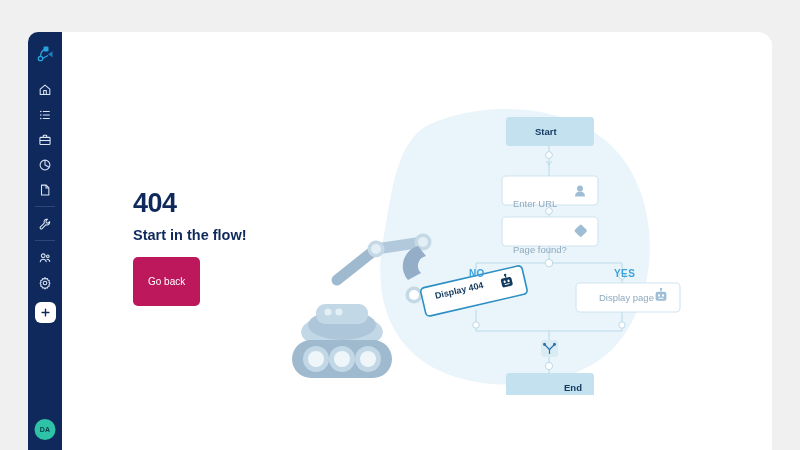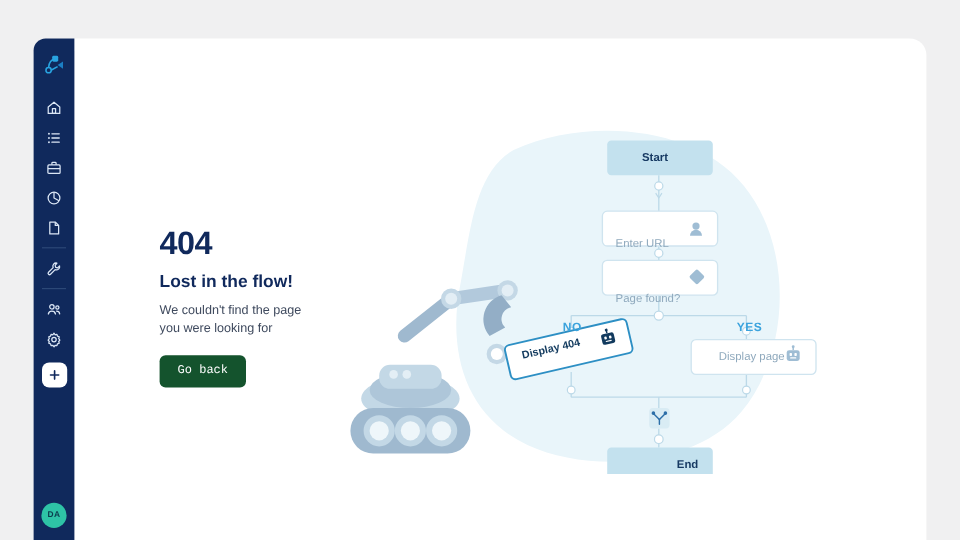--- a/index.html
+++ b/index.html
@@ -87,27 +87,27 @@
   }
   .hero p {
     margin-top: 9px;
     font-size: 10.5px; line-height: 1.45;
     color: #3f4a5e;
     width: 122px;
   }
   .go-back {
     margin-top: 14px;
     display: inline-block;
-    background: #14532d;
+    background: #be185d;
     color: #ffffff;
     font-size: 10px;
-    padding: 8px 15px;
+    padding: 19px 15px;
     border: none; border-radius: 5px;
     cursor: pointer;
-    font-family: Liberation Mono, monospace;
+    font-family: Liberation Sans, sans-serif;
   }
 
   
   .illus {
     position: absolute;
     left: 280px; top: 95px;
     width: 420px; height: 300px;
   }
   .illus svg { display: block; }
 
@@ -221,22 +221,21 @@
           <line x1="2.3" y1="6" x2="9.7" y2="6"></line>
         </svg>
       </div>
     </div>
 
     <div class="avatar">DA</div>
   </div>
 
   <div class="hero">
     <h1>404</h1>
-    <h2>Lost in the flow!</h2>
-    <p>We couldn't find the page you were looking for</p>
+    <h2>Start in the flow!</h2>
     <button class="go-back">Go back</button>
   </div>
 
   <div class="illus">
     <svg width="420" height="300" viewBox="0 0 420 300">
 
       <path d="M148 30 C 210 2, 300 10, 340 60 C 382 112, 378 200, 338 248
            C 300 294, 212 300, 160 276 C 108 252, 92 198, 104 140
            C 112 96, 116 48, 148 30 Z" fill="#e9f5fa"></path>
 

